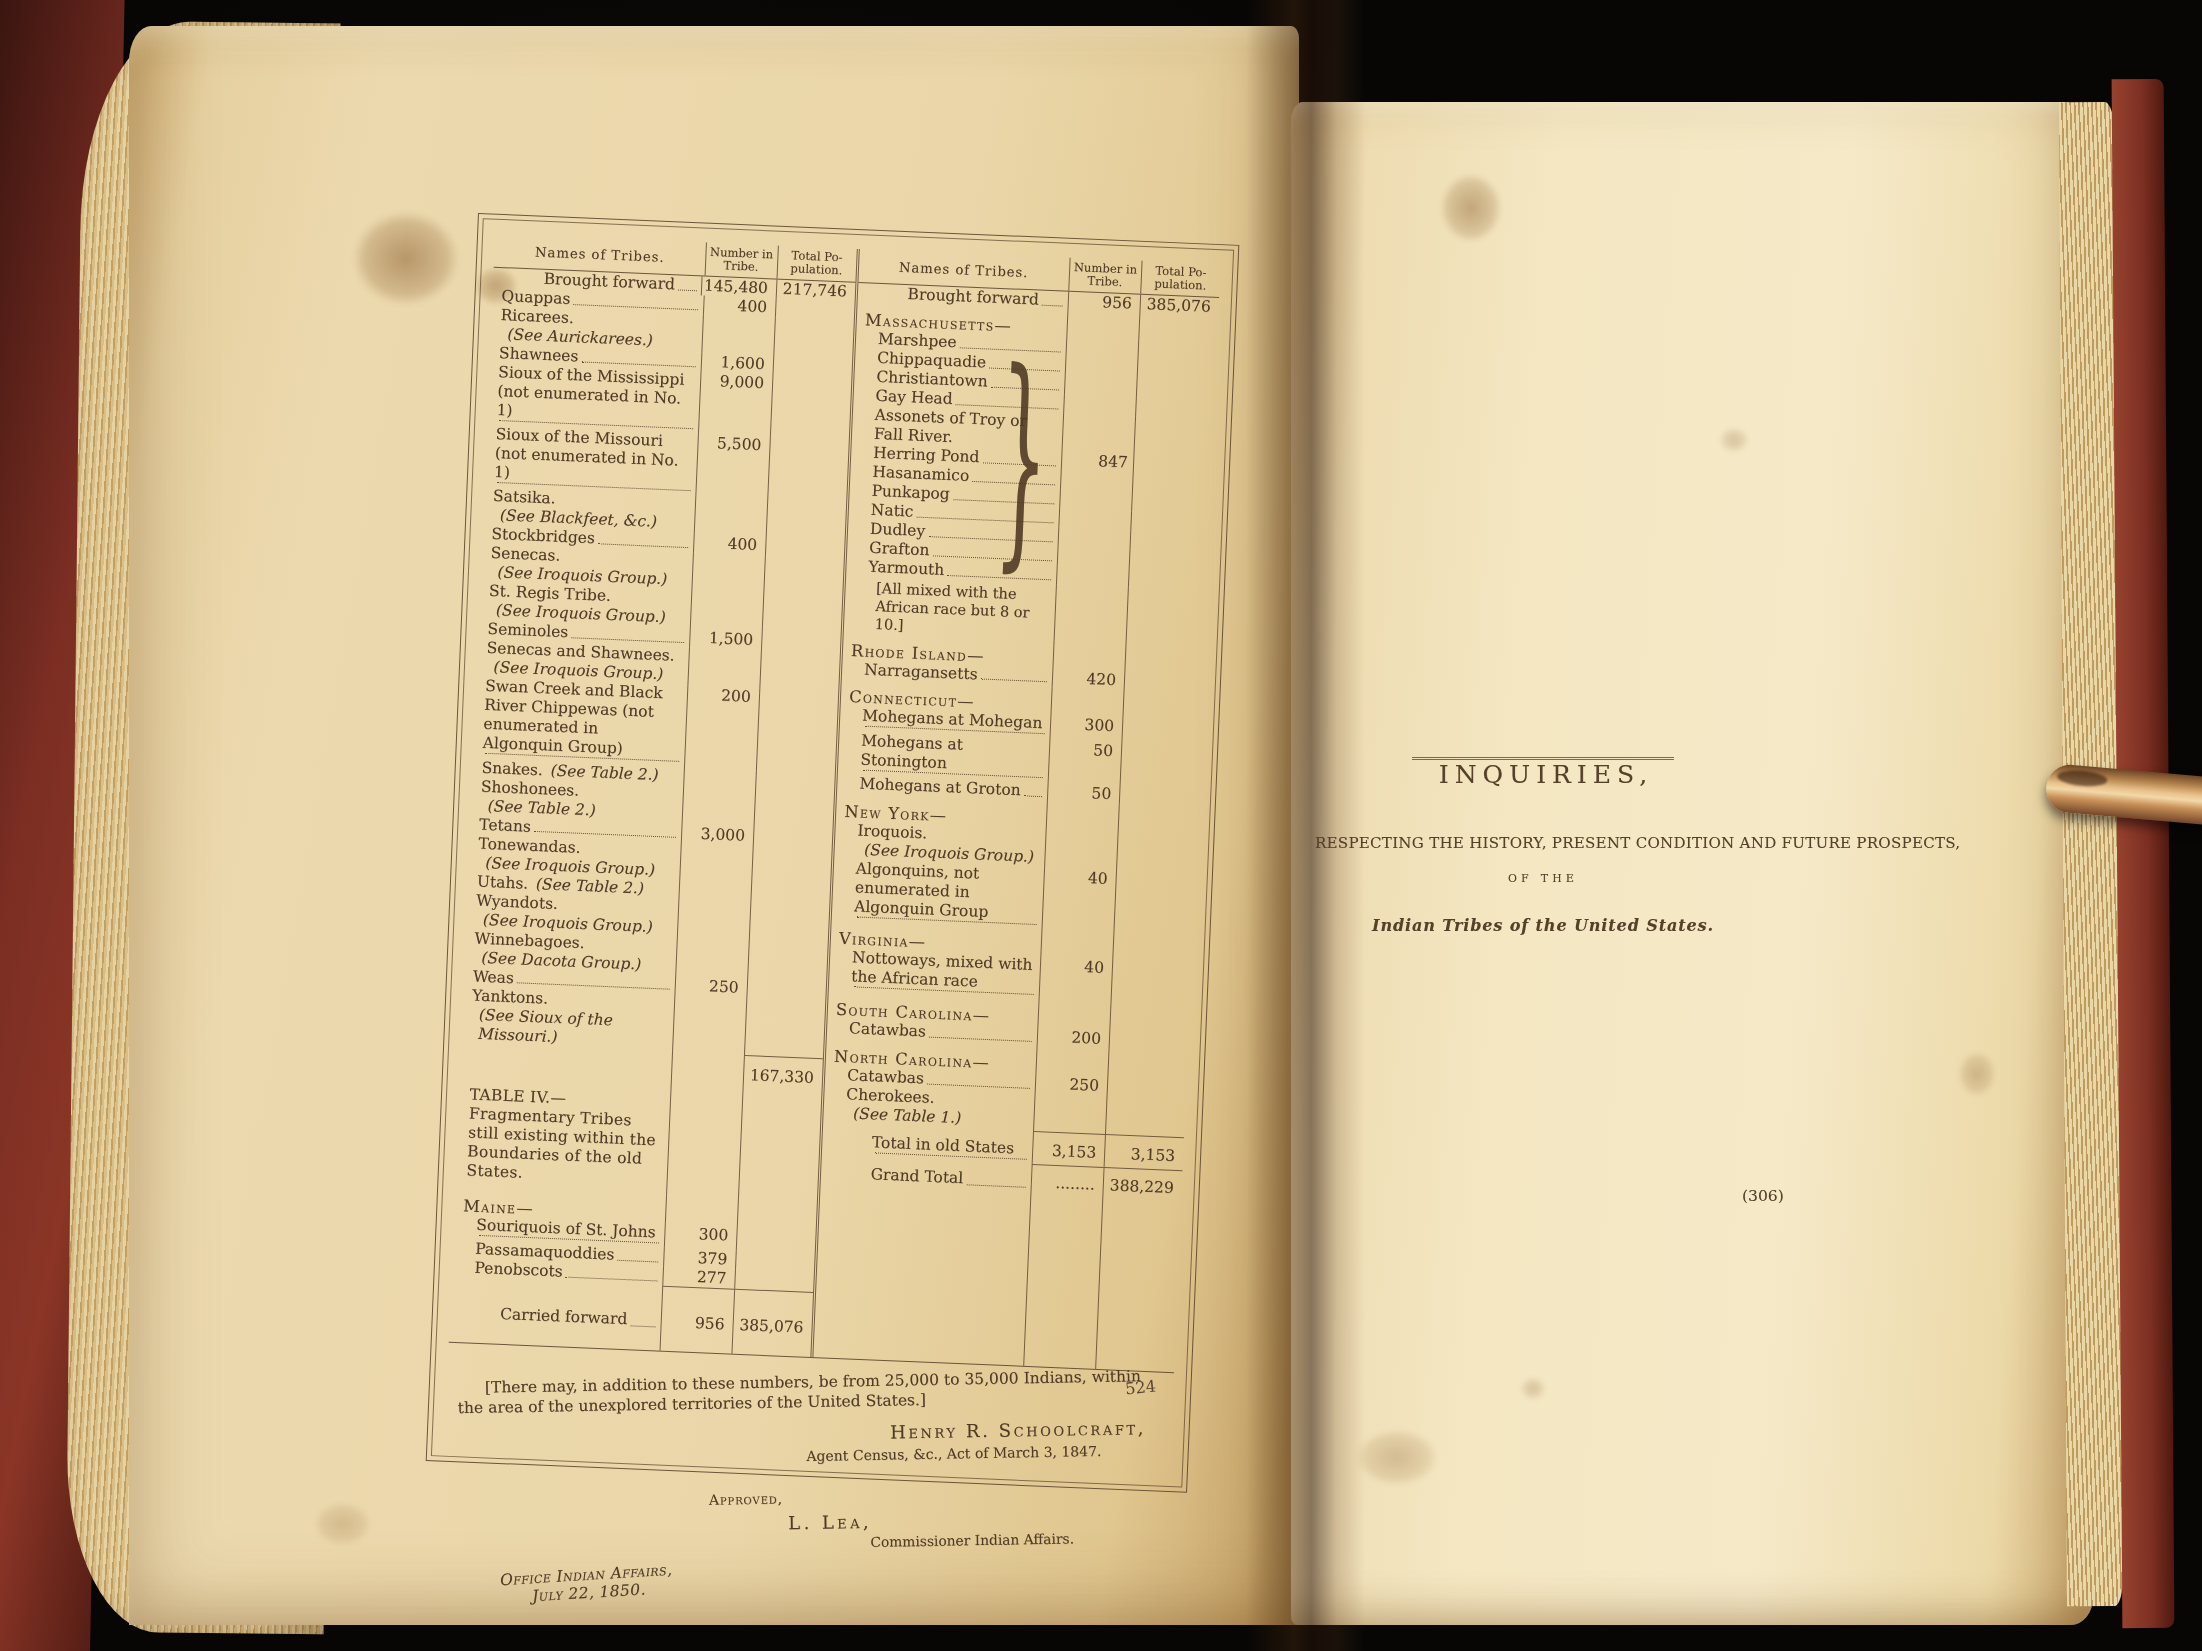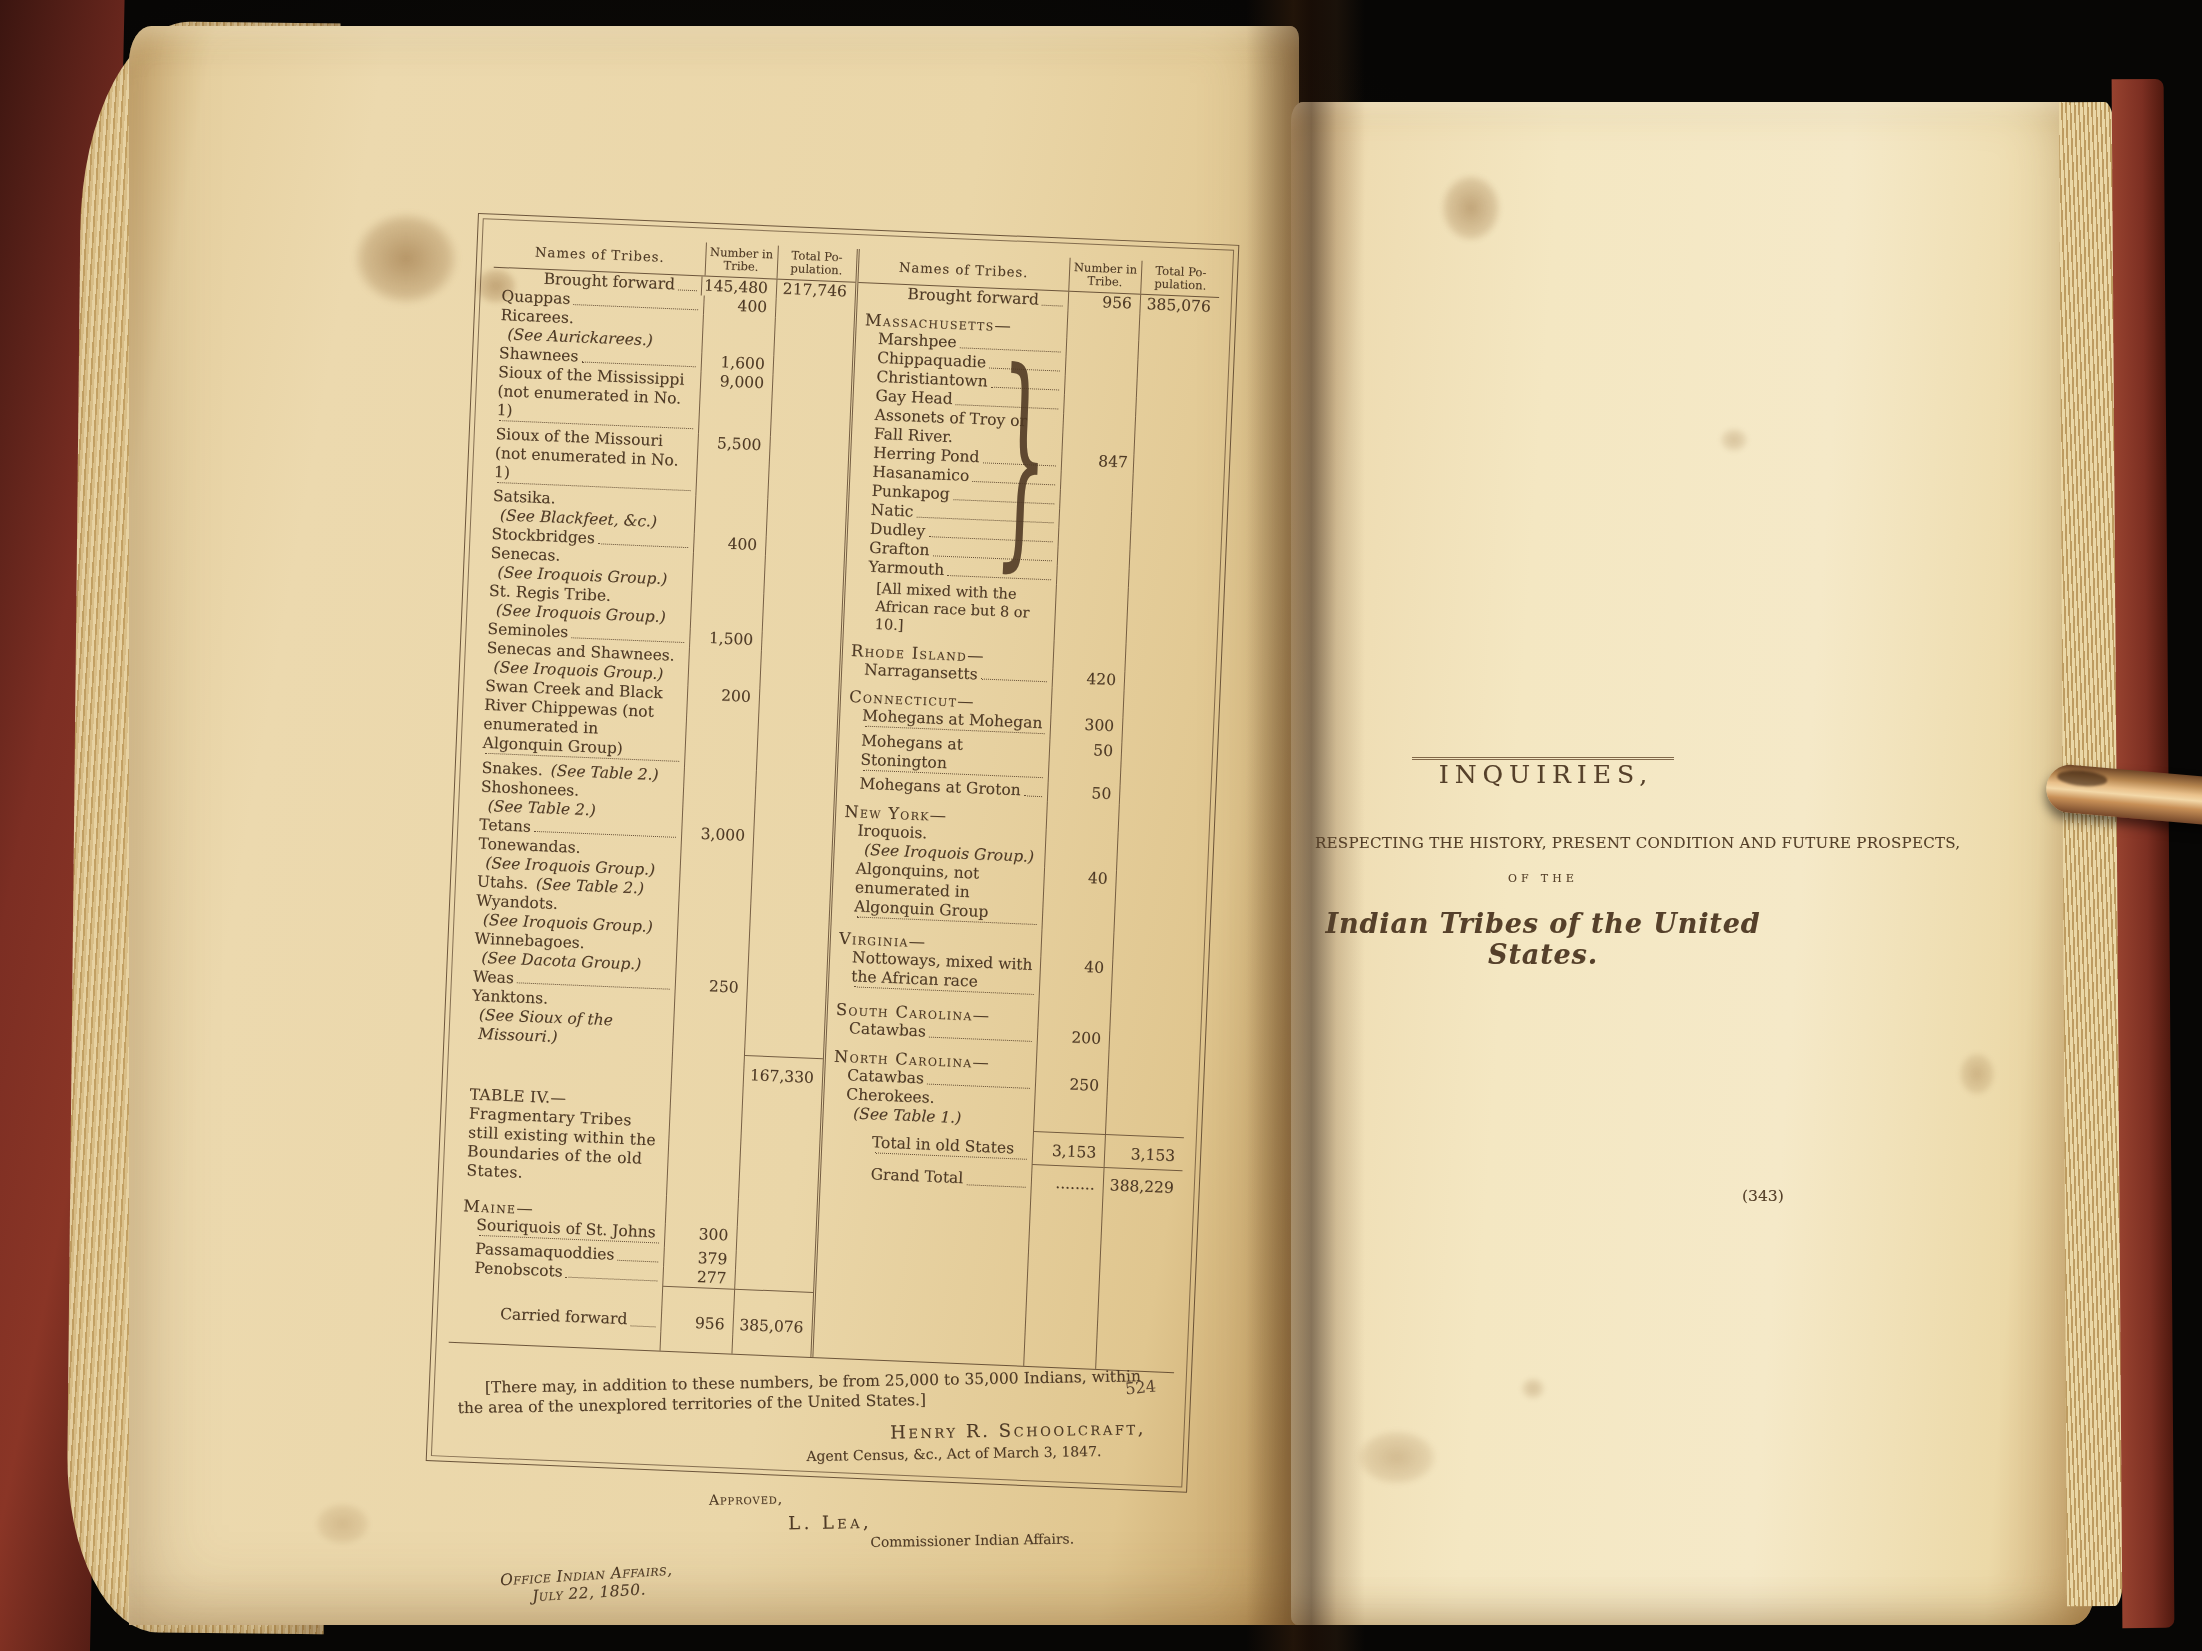--- a/index.html
+++ b/index.html
@@ -105,21 +105,21 @@
     transform:rotate(-6deg);color:#5a4530}
   
   .right-plate{position:absolute;left:1315px;top:724px;width:456px;text-align:center;
     color:#55402a;text-shadow:0.3px 0.3px 0.4px rgba(80,55,30,.3)}
   .appendix{font-size:28px;letter-spacing:13px;padding-left:13px}
   .wavy-rule{width:262px;height:3.4px;margin:33px auto 0;
     border-top:0.9px solid rgba(100,72,44,.8);border-bottom:0.9px solid rgba(100,72,44,.8)}
   .inquiries{font-size:25px;letter-spacing:6px;padding-left:6px}
   .subtitle{margin-top:45px;font-size:15px;letter-spacing:0.3px;white-space:nowrap}
   .of-the{margin-top:20px;font-size:10.8px;letter-spacing:4.3px}
-  .main-title{margin-top:23px;font-size:27px;font-weight:bold;font-style:italic;
+  .main-title{margin-top:31px;font-size:16px;font-weight:bold;font-style:italic;
     letter-spacing:0.9px}
   .pageno-right{position:absolute;left:427px;top:463px;font-size:15.5px}
 </style>
 </head>
 <body>
 
 <div class="scene">
   <div class="bg"></div>
   <div class="cover-left"></div>
   <div class="stack-left"></div>
@@ -807,20 +807,20 @@
     </div>
   </div>
   <div class="pageno-left">524</div>
 
   <div class="right-plate">
     <div class="wavy-rule"></div>
     <div class="inquiries">INQUIRIES,</div>
     <div class="subtitle">RESPECTING THE HISTORY, PRESENT CONDITION AND FUTURE PROSPECTS,</div>
     <div class="of-the">OF THE</div>
     <div class="main-title">Indian Tribes of the United States.</div>
-    <div class="pageno-right">(343)</div>
+    <div class="pageno-right">(306)</div>
   </div>
 
   <div class="stack-right"></div>
   <div class="cover-right"></div>
   <div class="pen"></div>
 </div>
 
 
 </body></html>

